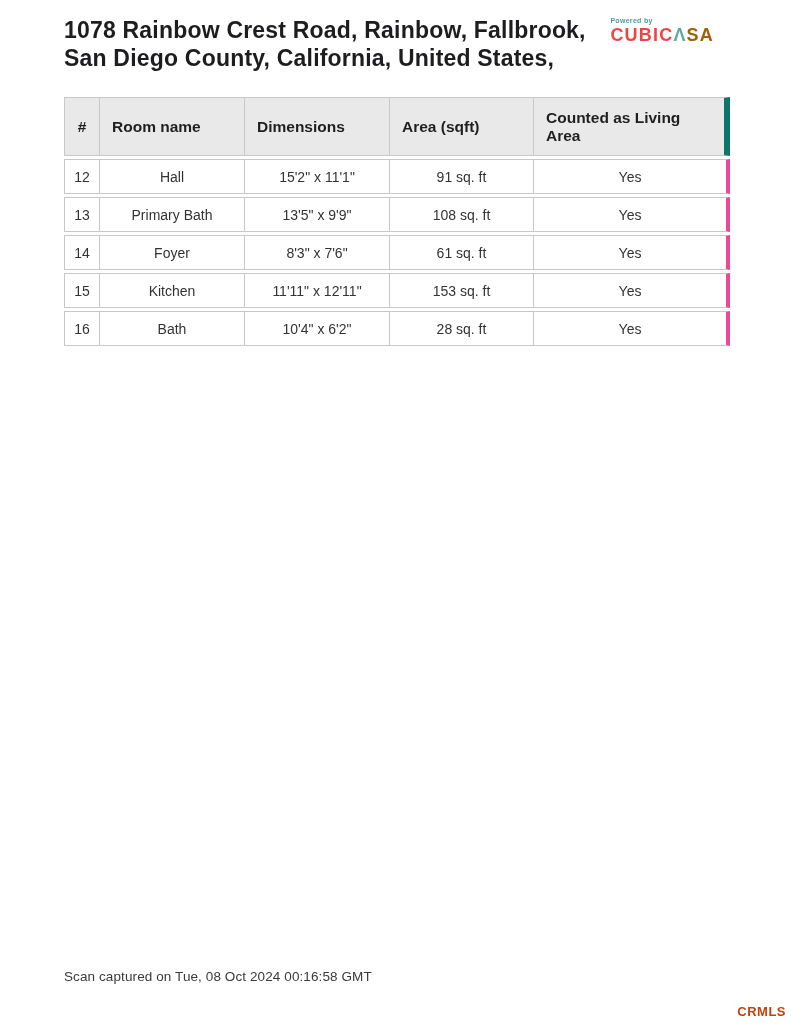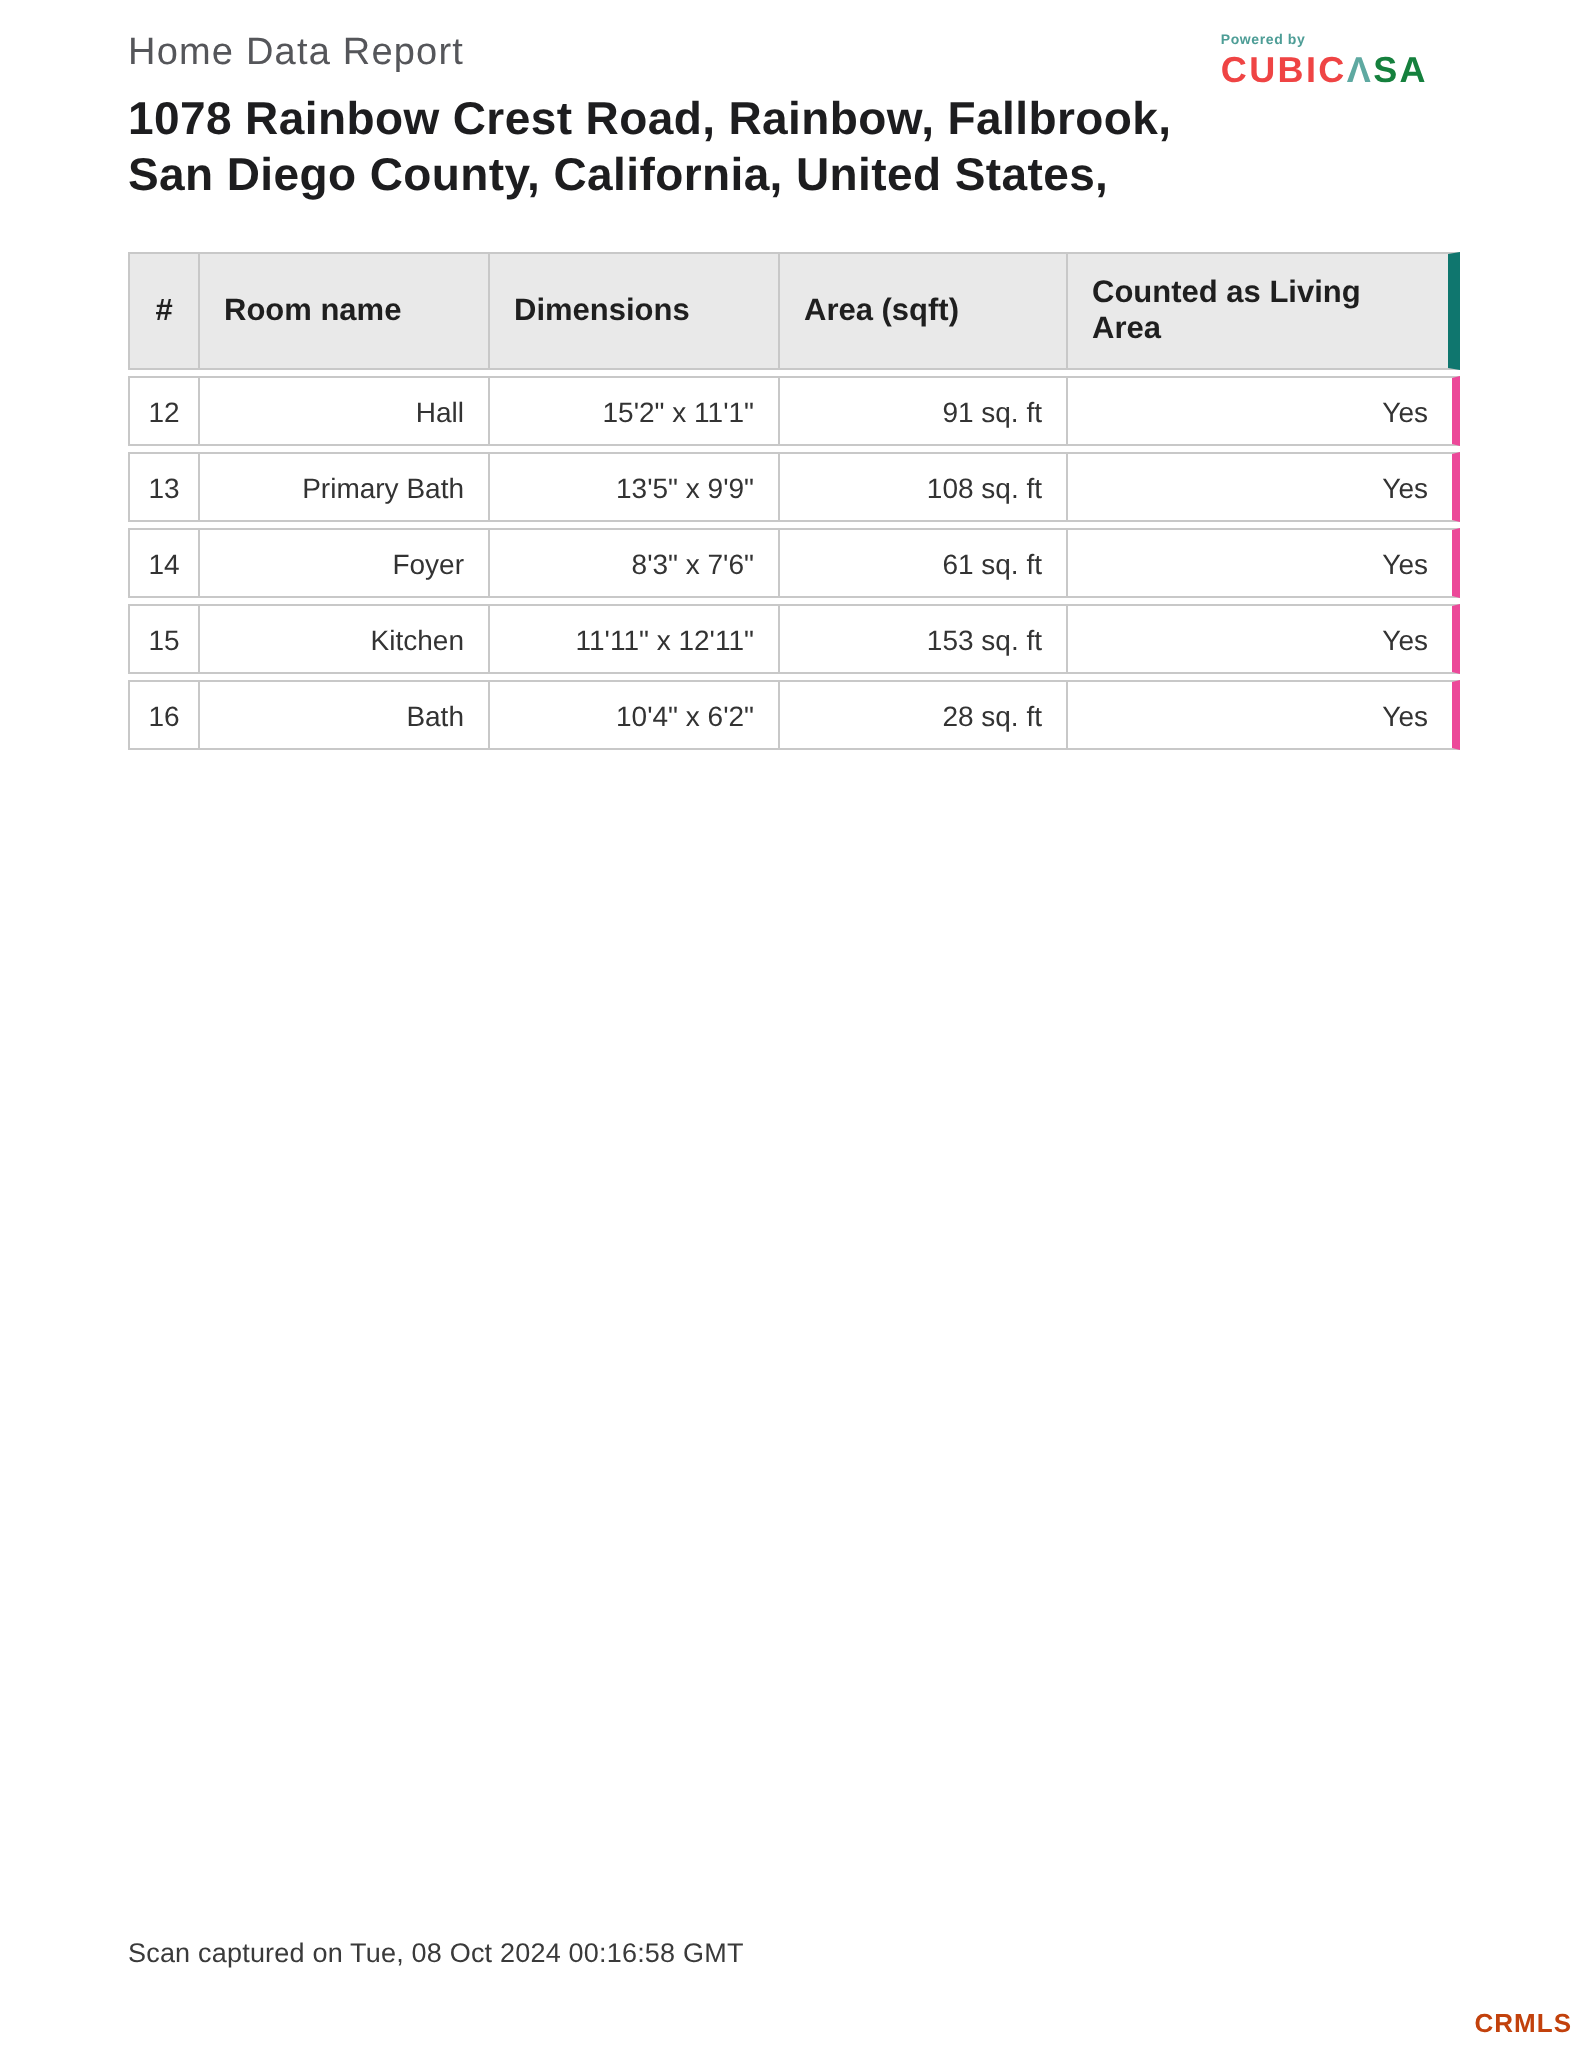--- a/index.html
+++ b/index.html
@@ -70,21 +70,21 @@
     text-align: left;
     padding: 11px 12px 10px 12px;
     border: 1px solid #c8c8c8;
     border-right: none;
   }
   .room-table th:last-child { border-right: 6px solid #0f766e; }
   .room-table td {
     background: #ffffff;
     font-size: 14px;
     color: #333333;
-    text-align: right;
+    text-align: center;
     padding: 9px 12px 8px 12px;
     border: 1px solid #c8c8c8;
     border-right: none;
   }
   .room-table td:last-child { border-right: 4px solid #ec4899; }
   .col-num { width: 35px; }
   .col-room { width: 145px; }
   .col-dim { width: 145px; }
   .col-area { width: 144px; }
   .col-living { width: 197px; }
@@ -108,29 +108,28 @@
     letter-spacing: 0.5px;
   }
 </style>
 </head>
 <body>
 
 <div class="page">
 
   <div class="header">
     <div class="title-block">
-      <div class="report-title">Home Data Report</div>
       <div class="address">
         <div>1078 Rainbow Crest Road, Rainbow, Fallbrook,</div>
         <div>San Diego County, California, United States,</div>
       </div>
     </div>
     <div class="logo">
       <span class="powered-by" style="color:#4d9d96;">Powered by</span>
-      <span class="wordmark"><span style="color:#ef4444;">CUBIC</span><span style="color:#5ea9a1;">Λ</span><span style="color:#15803d;">SA</span></span>
+      <span class="wordmark"><span style="color:#ef4444;">CUBIC</span><span style="color:#5ea9a1;">Λ</span><span style="color:#a16207;">SA</span></span>
     </div>
   </div>
 
   <table class="room-table">
     <colgroup>
       <col class="col-num">
         <col class="col-room">
         <col class="col-dim">
         <col class="col-area">
         <col class="col-living">

